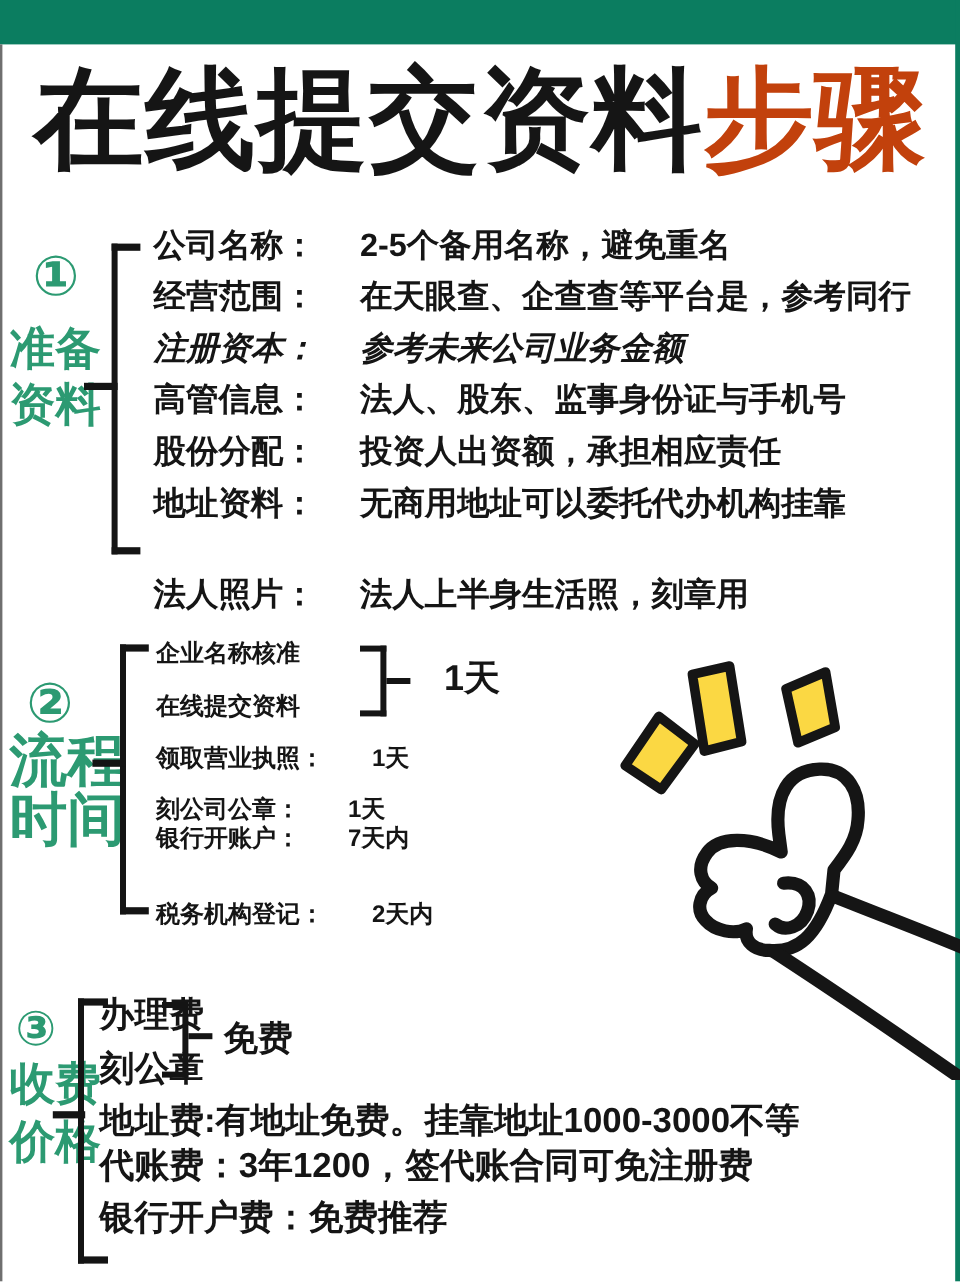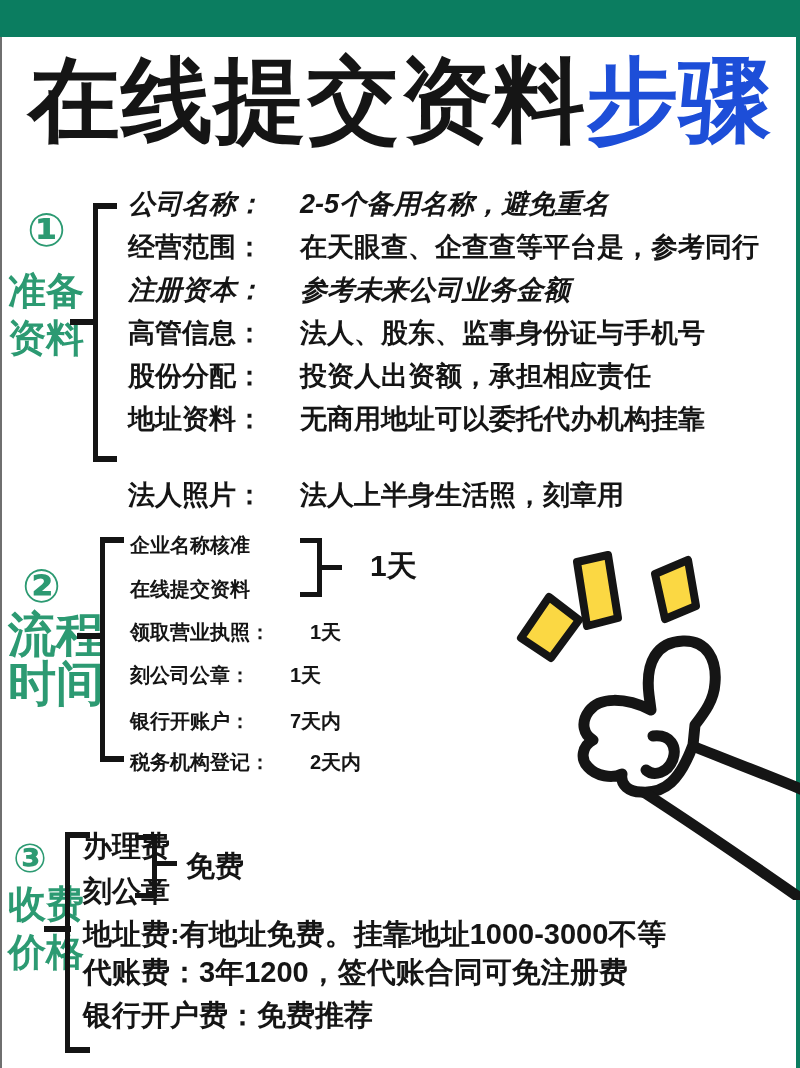--- a/index.html
+++ b/index.html
@@ -8,21 +8,21 @@
     background:#ffffff;
     font-family:"Liberation Sans","DejaVu Sans",sans-serif;
     color:#151515;
   }
   .topbar{position:absolute;left:0;top:0;width:800px;height:37px;background:#0b7d60;}
   .edge-left{position:absolute;left:0;top:37px;bottom:0;width:2px;background:#6f6f6f;}
   .edge-right{position:absolute;right:0;top:0;bottom:0;width:4px;background:#0b7d60;}
 
   .title{position:absolute;left:0;top:52px;width:800px;text-align:center;
     font-size:92px;font-weight:900;letter-spacing:1px;white-space:nowrap;line-height:1.05;}
-  .title .green{color:#1d4ed8;}
+  .title .green{color:#c2410c;}
 
   .secnum{position:absolute;color:#2c9a72;font-weight:700;line-height:1;}
   .seclabel{position:absolute;color:#2c9a72;font-weight:900;white-space:pre-line;}
 
   
   .bk{position:absolute;background:#141414;}
 
   .row{position:absolute;white-space:nowrap;font-weight:600;height:42px;line-height:42px;}
   .row .lbl{display:inline-block;}
   .row .desc{position:absolute;left:172px;top:0;}
@@ -47,21 +47,21 @@
 
 <div class="secnum" style="left:27px;top:207px;font-size:46px;">①</div>
 <div class="seclabel" style="left:8px;top:268px;font-size:38px;line-height:47px;">准备
 资料</div>
 
 <div class="bk" style="left:93px;top:203px;width:5px;height:259px;"></div>
 <div class="bk" style="left:93px;top:203px;width:24px;height:6px;"></div>
 <div class="bk" style="left:93px;top:456px;width:24px;height:6px;"></div>
 <div class="bk" style="left:70px;top:319px;width:28px;height:6px;"></div>
 
-<div class="row s1-row" style="top:183px;font-style:italic;"><span class="lbl">公司名称：</span><span class="desc">2-5个备用名称，避免重名</span></div>
+<div class="row s1-row" style="top:183px;"><span class="lbl">公司名称：</span><span class="desc">2-5个备用名称，避免重名</span></div>
 <div class="row s1-row" style="top:226px;"><span class="lbl">经营范围：</span><span class="desc">在天眼查、企查查等平台是，参考同行</span></div>
 <div class="row s1-row" style="top:269px;font-style:italic;"><span class="lbl">注册资本：</span><span class="desc">参考未来公司业务金额</span></div>
 <div class="row s1-row" style="top:312px;"><span class="lbl">高管信息：</span><span class="desc">法人、股东、监事身份证与手机号</span></div>
 <div class="row s1-row" style="top:355px;"><span class="lbl">股份分配：</span><span class="desc">投资人出资额，承担相应责任</span></div>
 <div class="row s1-row" style="top:398px;"><span class="lbl">地址资料：</span><span class="desc">无商用地址可以委托代办机构挂靠</span></div>
 <div class="row s1-row" style="top:440px;margin-top:34px;"><span class="lbl">法人照片：</span><span class="desc">法人上半身生活照，刻章用</span></div>
 
 <div class="secnum" style="left:22px;top:563px;font-size:46px;">②</div>
 <div class="seclabel" style="left:8px;top:610px;font-size:48px;line-height:49px;">流程
 时间</div>
@@ -74,21 +74,21 @@
 <div class="row s2-row" style="top:524px;"><span class="lbl">企业名称核准</span></div>
 <div class="row s2-row" style="top:568px;"><span class="lbl">在线提交资料</span></div>
 <div class="bk" style="left:317px;top:538px;width:5px;height:59px;"></div>
 <div class="bk" style="left:300px;top:538px;width:22px;height:5px;"></div>
 <div class="bk" style="left:300px;top:592px;width:22px;height:5px;"></div>
 <div class="bk" style="left:322px;top:565px;width:20px;height:5px;"></div>
 <div class="grp-val" style="left:370px;top:546px;">1天</div>
 
 <div class="row s2-row" style="top:611px;"><span class="lbl">领取营业执照：</span><span class="val">1天</span></div>
 <div class="row s2-row" style="top:654px;"><span class="lbl">刻公司公章：</span><span class="val">1天</span></div>
-<div class="row s2-row" style="top:700px;"><span class="lbl">银行开账户：</span><span class="val">7天内</span></div>
+<div class="row s2-row" style="top:678px;"><span class="lbl">银行开账户：</span><span class="val">7天内</span></div>
 <div class="row s2-row" style="top:741px;"><span class="lbl">税务机构登记：</span><span class="val">2天内</span></div>
 
 <div class="secnum" style="left:13px;top:838px;font-size:40px;">③</div>
 <div class="seclabel" style="left:8px;top:880px;font-size:38px;line-height:48px;">收费
 价格</div>
 
 <div class="bk" style="left:65px;top:832px;width:5px;height:221px;"></div>
 <div class="bk" style="left:65px;top:832px;width:25px;height:6px;"></div>
 <div class="bk" style="left:65px;top:1047px;width:25px;height:6px;"></div>
 <div class="bk" style="left:44px;top:926px;width:27px;height:6px;"></div>

